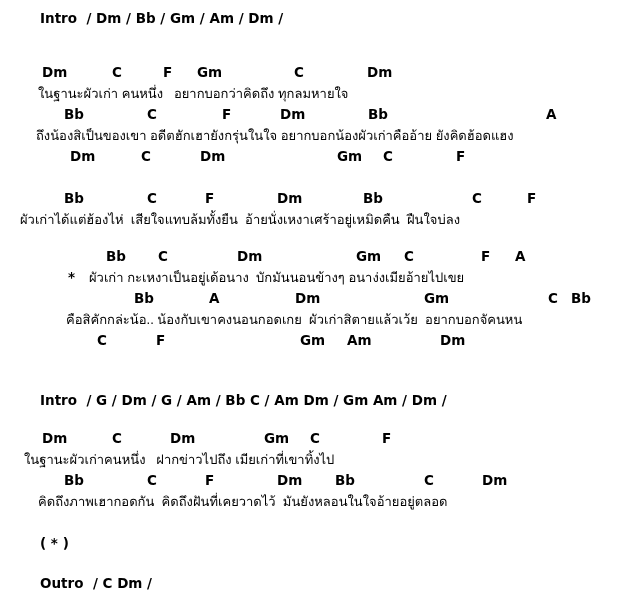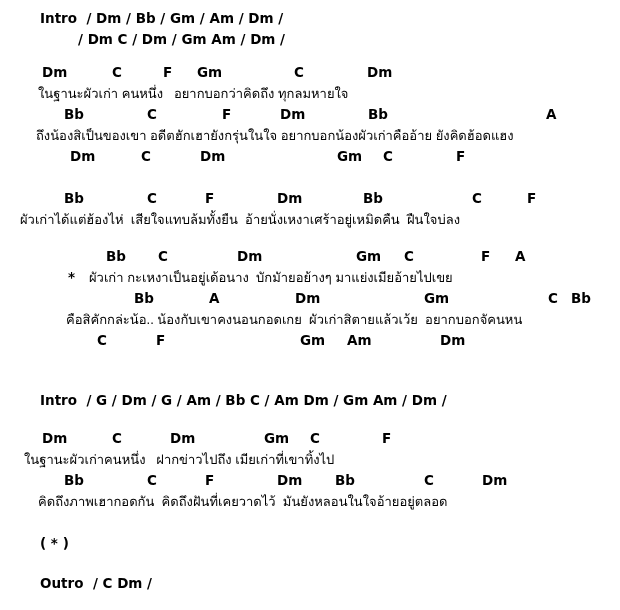--- a/index.html
+++ b/index.html
@@ -91,21 +91,20 @@
     line-height: 21px;
     color: #000000;
   }
 </style>
 </head>
 <body>
 
 <div class="sheet">
 
   <div class="sectionline" style="left:40px; top:9px;"><span class="seclabel">Intro</span><span>  </span><span class="secchords">/ Dm / Bb / Gm / Am / Dm /</span></div>
-  <div class="sectionline" style="left:78px; top:30px;"><span class="secchords">/ Dm C / Dm / Gm Am / Dm /</span></div>
 
   <div class="block" style="top:64px;">
     <div class="chordrow">
       <span class="chord" style="left:42px;">Dm</span>
       <span class="chord" style="left:112px;">C</span>
       <span class="chord" style="left:163px;">F</span>
       <span class="chord" style="left:197px;">Gm</span>
       <span class="chord" style="left:294px;">C</span>
       <span class="chord" style="left:367px;">Dm</span>
     </div>
@@ -159,21 +158,21 @@
       <span class="chord" style="left:106px;">Bb</span>
       <span class="chord" style="left:158px;">C</span>
       <span class="chord" style="left:237px;">Dm</span>
       <span class="chord" style="left:356px;">Gm</span>
       <span class="chord" style="left:404px;">C</span>
       <span class="chord" style="left:481px;">F</span>
       <span class="chord" style="left:515px;">A</span>
     </div>
     <div class="lyricrow">
       <span class="star" style="left:68px;">*</span>
-      <span class="lyric" style="left:89px;">ผัวเก่า กะเหงาเป็นอยู่เด้อนาง  บักมัายอย้างๆ มาแย่งเมียอ้ายไปเขย</span>
+      <span class="lyric" style="left:89px;">ผัวเก่า กะเหงาเป็นอยู่เด้อนาง  บักมันนอนข้างๆ อนาง่งเมียอ้ายไปเขย</span>
     </div>
   </div>
 
   <div class="block" style="top:290px;">
     <div class="chordrow">
       <span class="chord" style="left:134px;">Bb</span>
       <span class="chord" style="left:209px;">A</span>
       <span class="chord" style="left:295px;">Dm</span>
       <span class="chord" style="left:424px;">Gm</span>
       <span class="chord" style="left:548px;">C</span>

